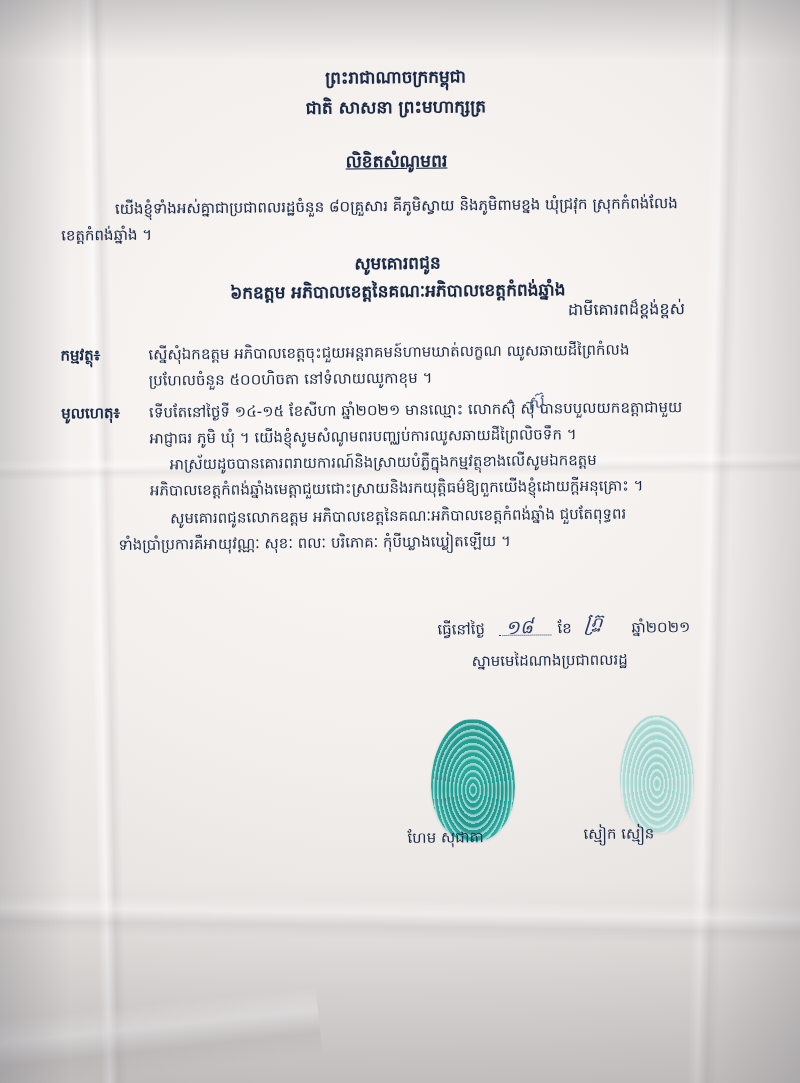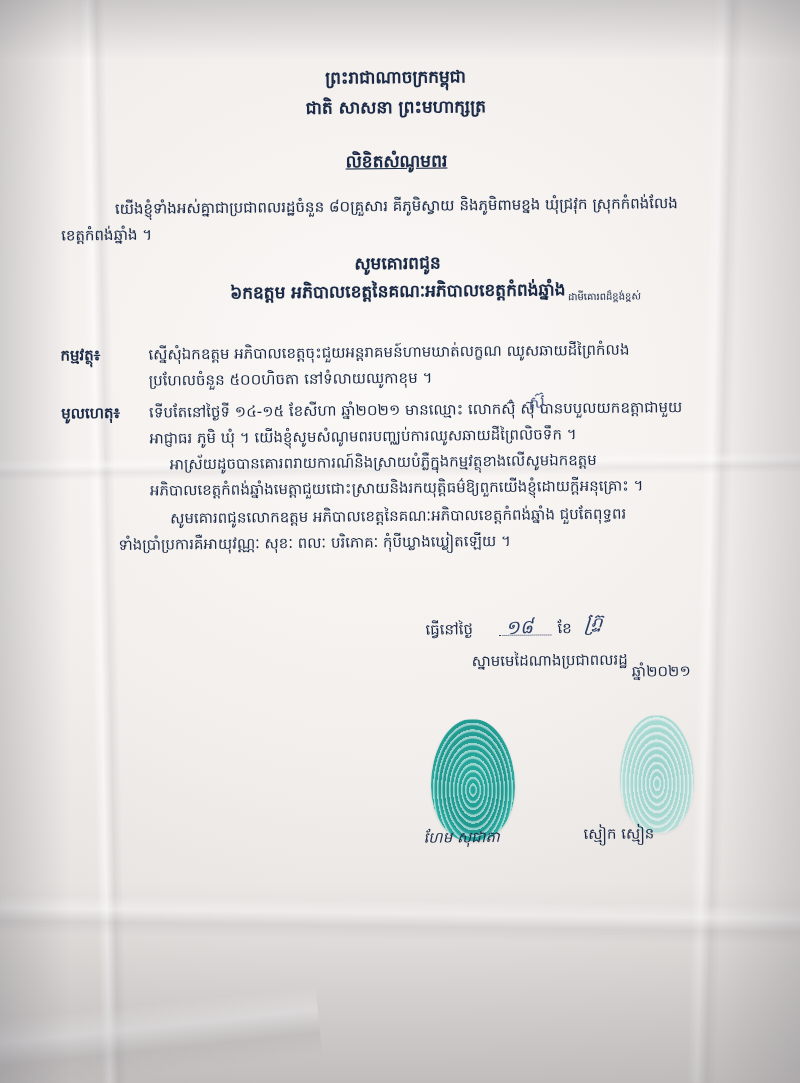--- a/index.html
+++ b/index.html
@@ -182,49 +182,49 @@
     <div class="line center bold" style="top:66px; font-size:17px;">ព្រះរាជាណាចក្រកម្ពុជា</div>
     <div class="line center bold" style="top:96px; font-size:17px;">ជាតិ សាសនា ព្រះមហាក្សត្រ</div>
 
     <div class="line center bold underline" style="top:150px; font-size:17px;">លិខិតសំណូមពរ</div>
 
     <div class="line" style="left:118px; top:196px;">យើងខ្ញុំទាំងអស់គ្នាជាប្រជាពលរដ្ឋចំនួន ៨០គ្រួសារ គីភូមិស្វាយ និងភូមិពាមខ្នង ឃុំជ្រវុក ស្រុកកំពង់លែង</div>
     <div class="line" style="left:64px; top:222px;">ខេត្តកំពង់ឆ្នាំង ។</div>
 
     <div class="line center bold" style="top:252px; font-size:17px;">សូមគោរពជូន</div>
     <div class="line center bold" style="top:280px; font-size:17px;">៦កឧត្តម អភិបាលខេត្តនៃគណៈអភិបាលខេត្តកំពង់ឆ្នាំង</div>
-    <div class="line" style="left:570px; top:292px; font-size:10px;">ដាមីគោរពដ៏ខ្ពង់ខ្ពស់</div>
+    <div class="line" style="left:570px; top:301px; font-size:16px;">ដាមីគោរពដ៏ខ្ពង់ខ្ពស់</div>
 
     <div class="label-col" style="left:62px; top:342px;">កម្មវត្ថុ៖</div>
     <div class="body-col" style="left:150px; top:342px;">ស្នើសុំឯកឧត្តម អភិបាលខេត្តចុះជួយអន្តរាគមន៍ហាមឃាត់លក្ខណ ឈូសឆាយដីព្រៃកំលង</div>
     <div class="body-col" style="left:150px; top:368px;">ប្រហែលចំនួន ៥០០ហិចតា នៅទំលាយឈូកាខុម ។</div>
 
     <div class="label-col" style="left:62px; top:400px;">មូលហេតុ៖</div>
     <div class="body-col" style="left:150px; top:400px;">ទើបតែនៅថ្ងៃទី ១៤-១៥ ខែសីហា ឆ្នាំ២០២១ មានឈ្មោះ លោកស៊ុំ ស៊ុ បានបបួលយកឧត្តាជាមួយ</div>
     <div class="body-col" style="left:150px; top:426px;">អាជ្ញាធរ ភូមិ ឃុំ ។ យើងខ្ញុំសូមសំណូមពរបញ្ឈប់ការឈូសឆាយដីព្រៃលិចទឹក ។</div>
     <div class="body-col" style="left:170px; top:452px;">អាស្រ័យដូចបានគោរពរាយការណ៍និងស្រាយបំភ្លឺក្នុងកម្មវត្ថុខាងលើសូមឯកឧត្តម</div>
     <div class="body-col" style="left:150px; top:478px;">អភិបាលខេត្តកំពង់ឆ្នាំងមេត្តាជួយជោះស្រាយនិងរកយុត្តិធម៌ឱ្យពួកយើងខ្ញុំដោយក្តីអនុគ្រោះ ។</div>
     <div class="body-col" style="left:170px; top:506px;">សូមគោរពជូនលោកឧត្តម អភិបាលខេត្តនៃគណៈអភិបាលខេត្តកំពង់ឆ្នាំង ជួបតែពុទ្ធពរ</div>
     <div class="body-col" style="left:118px; top:532px;">ទាំងប្រាំប្រការគឺអាយុវណ្ណៈ សុខៈ ពលៈ បរិភោគៈ កុំបីឃ្លាងឃ្លៀតឡើយ ។</div>
 
     <div class="sig-scribble" style="left:528px; top:392px;">ស៊ុ</div>
 
-    <div class="body-col" style="left:424px; top:620px;">ធ្វើនៅថ្ងៃ</div>
+    <div class="body-col" style="left:436px; top:620px;">ធ្វើនៅថ្ងៃ</div>
     <div class="dotline" style="left:498px; top:636px; width:52px;"></div>
     <div class="hand" style="left:504px; top:616px;">១៨</div>
     <div class="body-col" style="left:556px; top:620px;">ខែ</div>
     <div class="hand hand2" style="left:584px; top:610px;">ភ្ទ្រ</div>
-    <div class="body-col" style="left:630px; top:620px;margin-top:44px;">ឆ្នាំ២០២១</div>
+    <div class="body-col" style="left:630px; top:620px;">ឆ្នាំ២០២១</div>
 
     <div class="body-col" style="left:470px; top:652px;">ស្នាមមេដៃណាងប្រជាពលរដ្ឋ</div>
 
     <div class="print print-left"></div>
     <div class="print print-right"></div>
 
-    <div class="body-col" style="left:420px; top:828px;font-style:italic;">ហែម សុជាតា</div>
+    <div class="body-col" style="left:404px; top:828px;">ហែម សុជាតា</div>
     <div class="body-col" style="left:580px; top:826px;">ស្មៀក ស្មៀន</div>
   </div>
 
   <div class="shadow-top"></div>
   <div class="shadow-left"></div>
   <div class="shadow-right"></div>
   <div class="shadow-bottom"></div>
 </div>
 
 </body></html>

